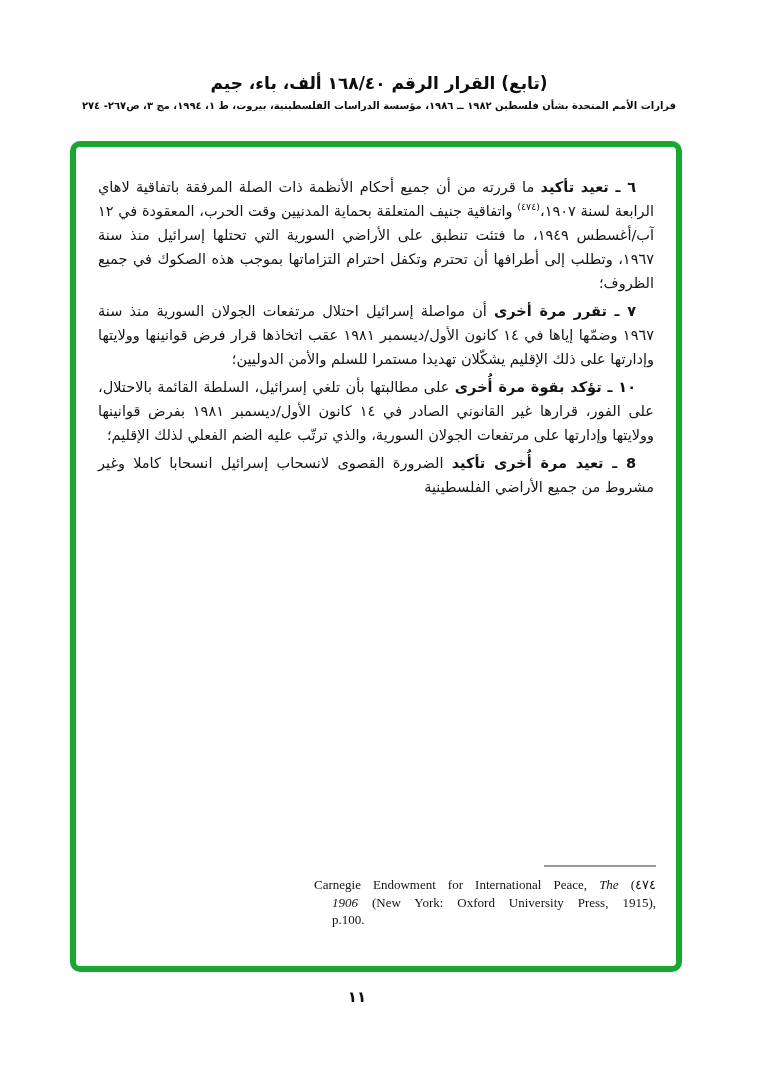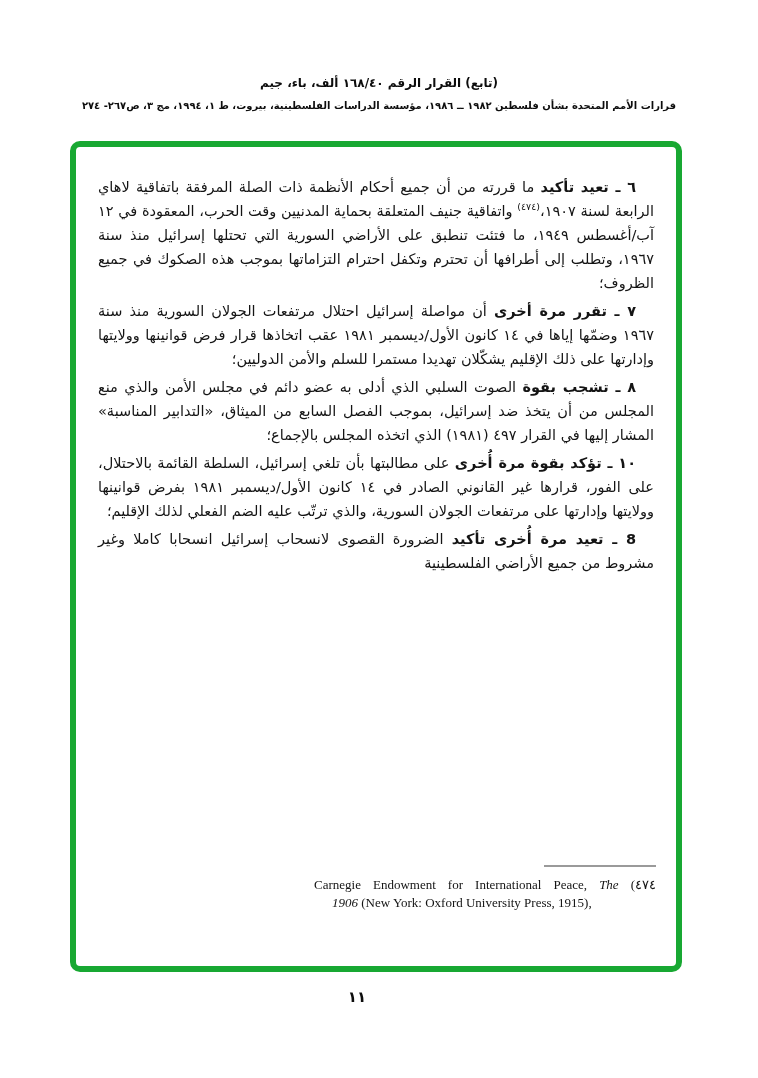--- a/index.html
+++ b/index.html
@@ -1,21 +1,21 @@
 <!DOCTYPE html>
 <html lang="ar"><head>
 <meta charset="utf-8">
 <style>
   html,body{margin:0;padding:0;}
   body{
     width:758px;height:1078px;position:relative;background:#ffffff;
     font-family:"DejaVu Sans",sans-serif;color:#111;overflow:hidden;
   }
   .header{position:absolute;top:72px;left:0;width:758px;text-align:center;direction:rtl;}
-  .doc-title{font-weight:bold;font-size:12px;line-height:22px;color:#0d0d0d;}
+  .doc-title{font-weight:bold;font-size:17px;line-height:22px;color:#0d0d0d;}
   .doc-subtitle{font-weight:bold;font-size:10px;line-height:18px;margin-top:3px;color:#0d0d0d;white-space:nowrap;}
   .green-box{
     position:absolute;left:70px;top:141px;width:612px;height:831px;
     box-sizing:border-box;border:6px solid #18a832;border-radius:10px;background:#fff;
   }
   .body-text{
     position:absolute;top:28px;right:22px;width:556px;
     direction:rtl;text-align:justify;
     font-size:14.5px;line-height:24px;color:#141414;
   }
@@ -39,26 +39,26 @@
 
 <div class="header">
   <div class="doc-title">(تابع) القرار الرقم ١٦٨/٤٠ ألف، باء، جيم</div>
   <div class="doc-subtitle">قرارات الأمم المتحدة بشأن فلسطين ١٩٨٢ ــ ١٩٨٦، مؤسسة الدراسات الفلسطينية، بيروت، ط ١، ١٩٩٤، مج ٣، ص٢٦٧- ٢٧٤</div>
 </div>
 
 <div class="green-box">
   <div class="body-text">
       <div class="para"><span class="seg-bold">٦ ـ تعيد تأكيد</span><span class="seg-normal"> ما قررته من أن جميع أحكام الأنظمة ذات الصلة المرفقة باتفاقية لاهاي الرابعة لسنة ١٩٠٧،</span><sup class="seg-sup">(٤٧٤)</sup><span class="seg-normal"> واتفاقية جنيف المتعلقة بحماية المدنيين وقت الحرب، المعقودة في ١٢ آب/أغسطس ١٩٤٩، ما فتئت تنطبق على الأراضي السورية التي تحتلها إسرائيل منذ سنة ١٩٦٧، وتطلب إلى أطرافها أن تحترم وتكفل احترام التزاماتها بموجب هذه الصكوك في جميع الظروف؛</span></div>
       <div class="para"><span class="seg-bold">٧ ـ تقرر مرة أخرى</span><span class="seg-normal"> أن مواصلة إسرائيل احتلال مرتفعات الجولان السورية منذ سنة ١٩٦٧ وضمّها إياها في ١٤ كانون الأول/ديسمبر ١٩٨١ عقب اتخاذها قرار فرض قوانينها وولايتها وإدارتها على ذلك الإقليم يشكّلان تهديدا مستمرا للسلم والأمن الدوليين؛</span></div>
-      <div class="para"><span class="seg-bold">٨ ـ تشجب بقوة</span><span class="seg-normal"> الصوت السلبي الذي أدلى به عضو دائم في مجلس الأمن والذي منع المجلس من أن يتخذ ضد إسرائيل، بموجب الفصل السابع من الميثاق، «التدابير المناسبة» المشار إليها في القرار ٤٩٧ (١٩٨١) الذي اتخذه المجلس بالإجماع؛</span></div>
       <div class="para"><span class="seg-bold">١٠ ـ تؤكد بقوة مرة أُخرى</span><span class="seg-normal"> على مطالبتها بأن تلغي إسرائيل، السلطة القائمة بالاحتلال، على الفور، قرارها غير القانوني الصادر في ١٤ كانون الأول/ديسمبر ١٩٨١ بفرض قوانينها وولايتها وإدارتها على مرتفعات الجولان السورية، والذي ترتّب عليه الضم الفعلي لذلك الإقليم؛</span></div>
       <div class="para"><span class="seg-bold">8 ـ تعيد مرة أُخرى تأكيد</span><span class="seg-normal"> الضرورة القصوى لانسحاب إسرائيل انسحابا كاملا وغير مشروط من جميع الأراضي الفلسطينية</span></div>
     </div>
   <div class="footnote">
     <div class="fn-rule"></div>
     <div class="fn-lines">
         <div class="fn-line"><span class="seg-normal">Carnegie Endowment for International Peace, </span><span class="seg-italic">The</span><span class="seg-normal"> (٤٧٤</span></div>
         <div class="fn-line"><span class="seg-italic">1906</span><span class="seg-normal"> (New York: Oxford University Press, 1915),</span></div>
+        <div class="fn-line"><span class="seg-normal">p.100.</span></div>
       </div>
   </div>
 </div>
 
 <div class="page-number">١١</div>
 
 </body></html>

